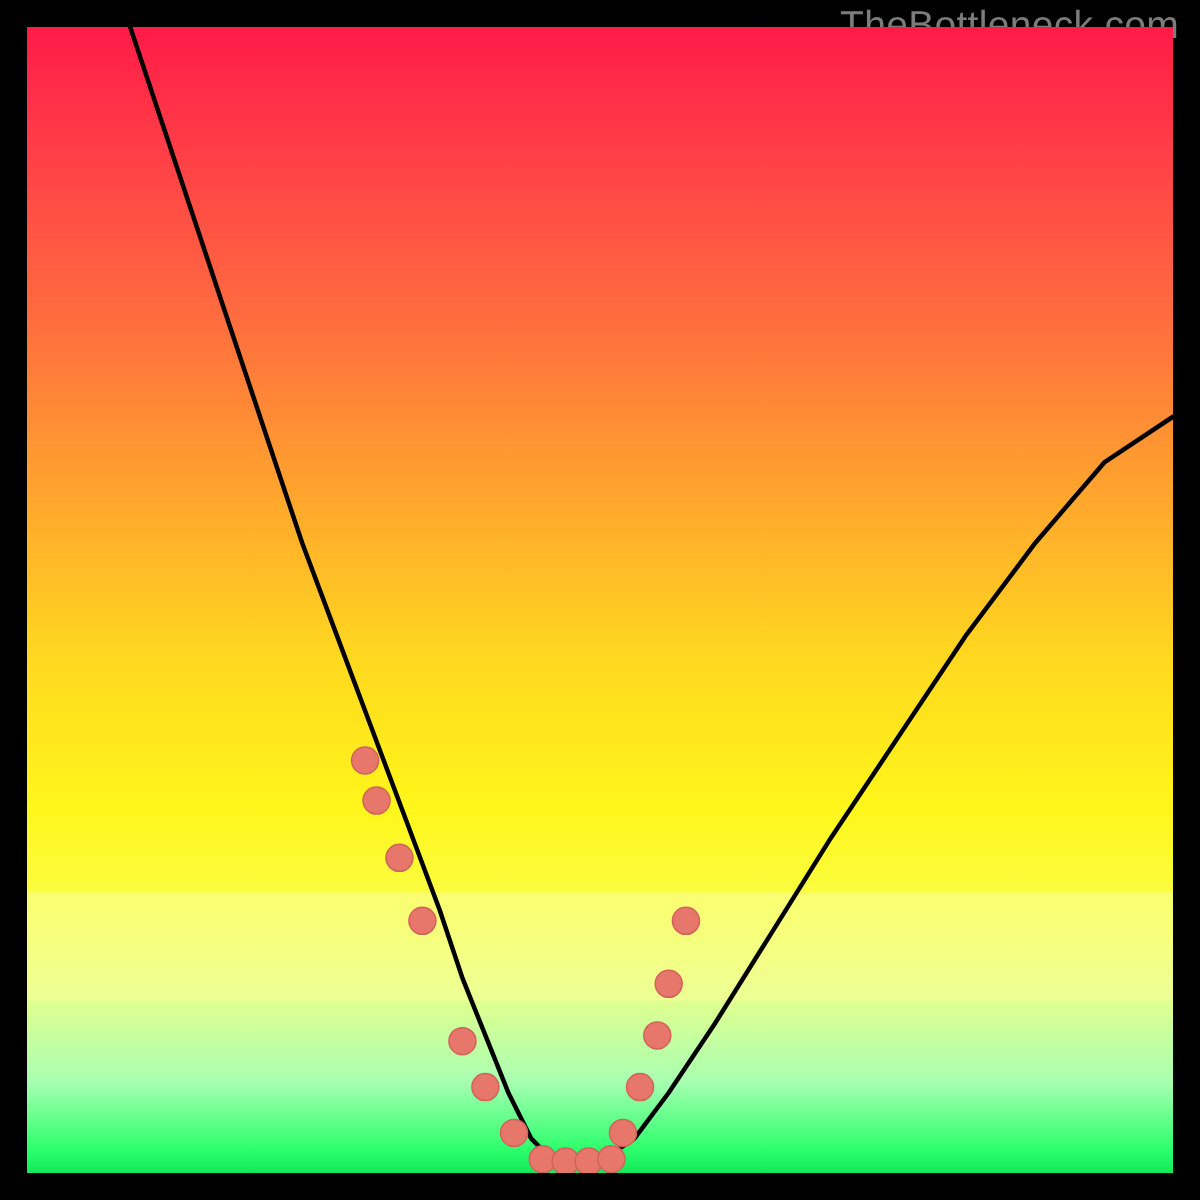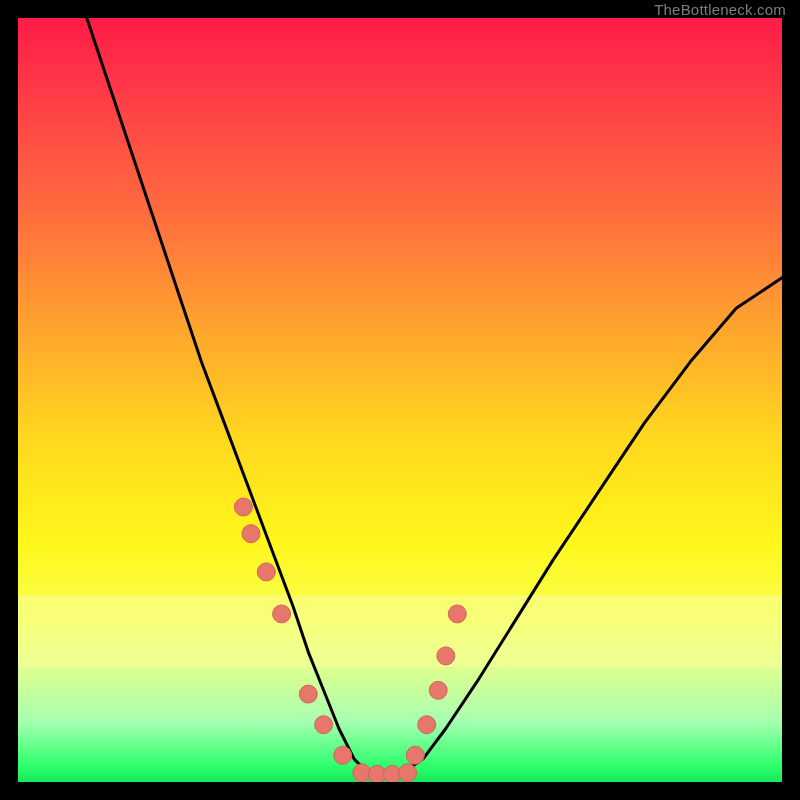--- a/index.html
+++ b/index.html
@@ -60,21 +60,21 @@
     left: 0;
     top: 0;
     width: 100%;
     height: 100%;
   }
   .watermark {
     position: absolute;
     top: 1px;
     right: 14px;
     color: #7c7c7c;
-    font-size: 15px;
+    font-size: 26px;
     letter-spacing: 0.2px;
     font-weight: 400;
     user-select: none;
     text-align: center;
   }
 </style>
 </head>
 <body>
 
 <div class="chart-wrap">

